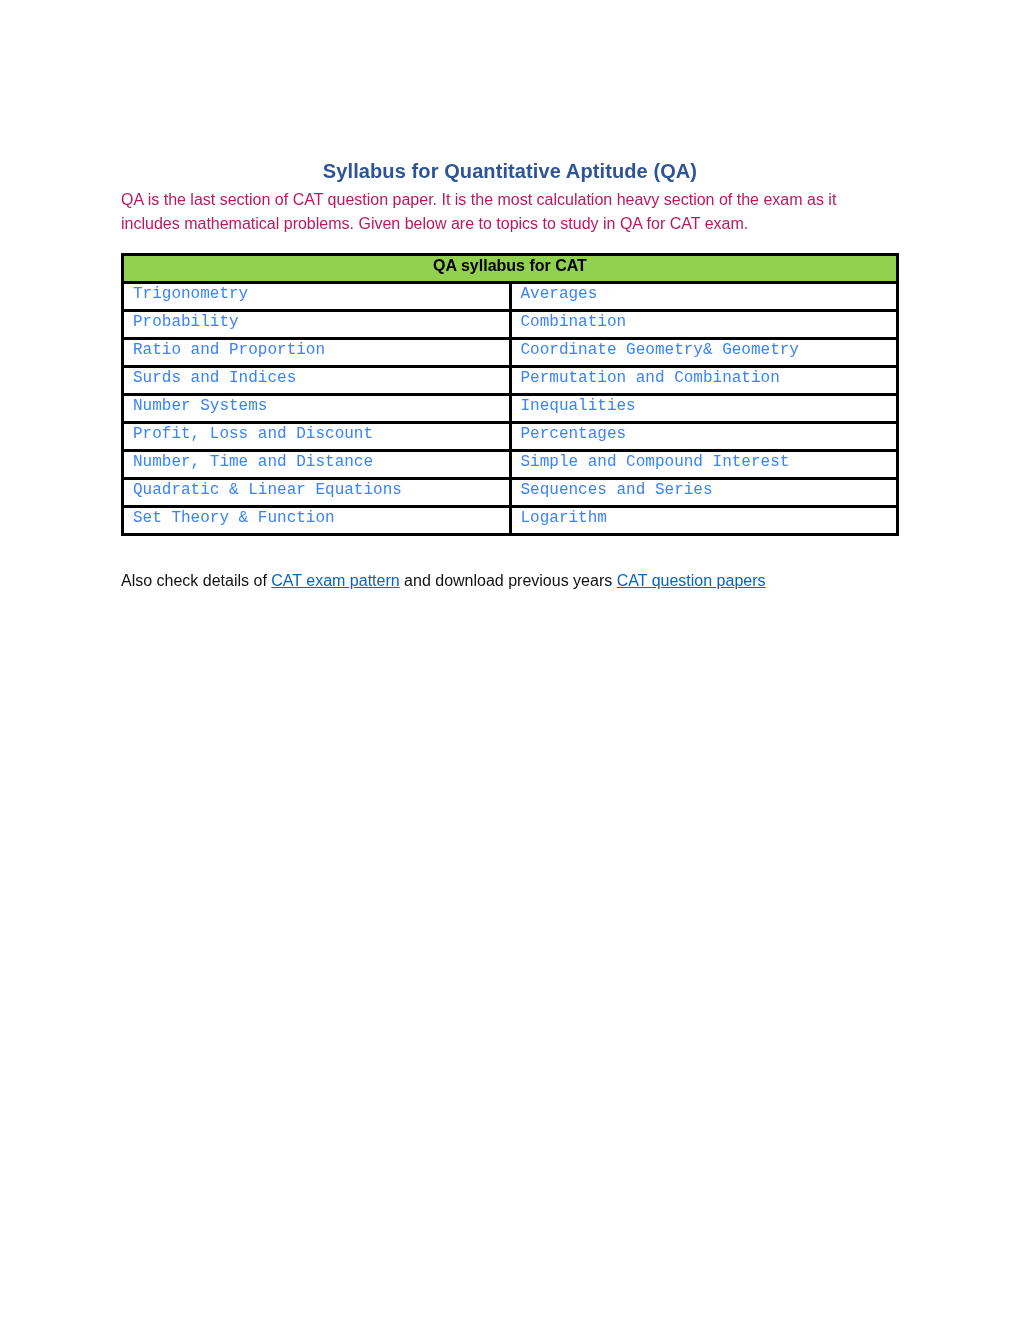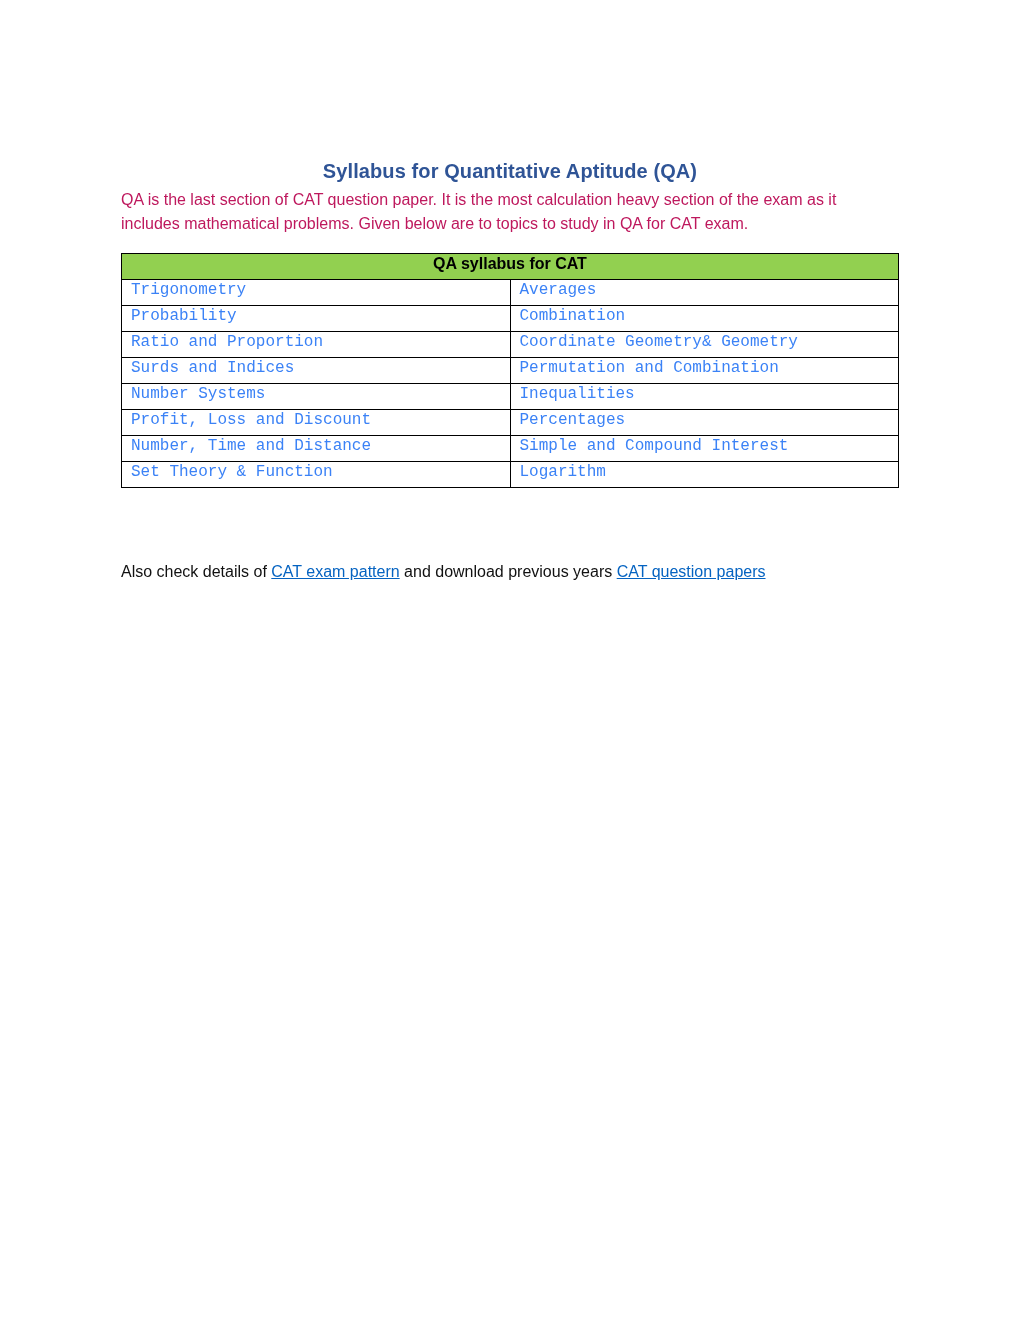--- a/index.html
+++ b/index.html
@@ -32,41 +32,41 @@
     margin-bottom: 17px;
     color: #be185d;
   }
   table.syllabus {
     width: 100%;
     border-collapse: collapse;
     table-layout: fixed;
   }
   table.syllabus th,
   table.syllabus td {
-    border: 1px solid #000000;
+    border: 3px solid #000000;
     font-size: 16px;
     padding: 1px 9px 6px 9px;
     height: 23px;
     vertical-align: middle;
     overflow: hidden;
     white-space: nowrap;
   }
   table.syllabus th {
     background: #92D050;
     font-weight: bold;
     text-align: center;
     color: #000000;
   }
   table.syllabus td {
     color: #3b82f6;
     width: 50%;
     font-family: Liberation Mono, monospace;
   }
   .footer-line {
-    margin-top: 75px;
+    margin-top: 36px;
     font-size: 16px;
     color: #111111;
   }
   .footer-line a {
     color: #0563C1;
     text-decoration: underline;
     cursor: pointer;
   }
 </style>
 </head>
@@ -107,20 +107,24 @@
       </tr>
       <tr>
         <td>Profit, Loss and Discount</td>
         <td>Percentages</td>
       </tr>
       <tr>
         <td>Number, Time and Distance</td>
         <td>Simple and Compound Interest</td>
       </tr>
       <tr>
+        <td>Quadratic &amp; Linear Equations</td>
+        <td>Sequences and Series</td>
+      </tr>
+      <tr>
         <td>Set Theory &amp; Function</td>
         <td>Logarithm</td>
       </tr>
     </tbody>
   </table>
 
   <p class="footer-line">
     <span>Also check details of </span><a href="#">CAT exam pattern</a><span> and download previous years </span><a href="#">CAT question papers</a>
   </p>
 

